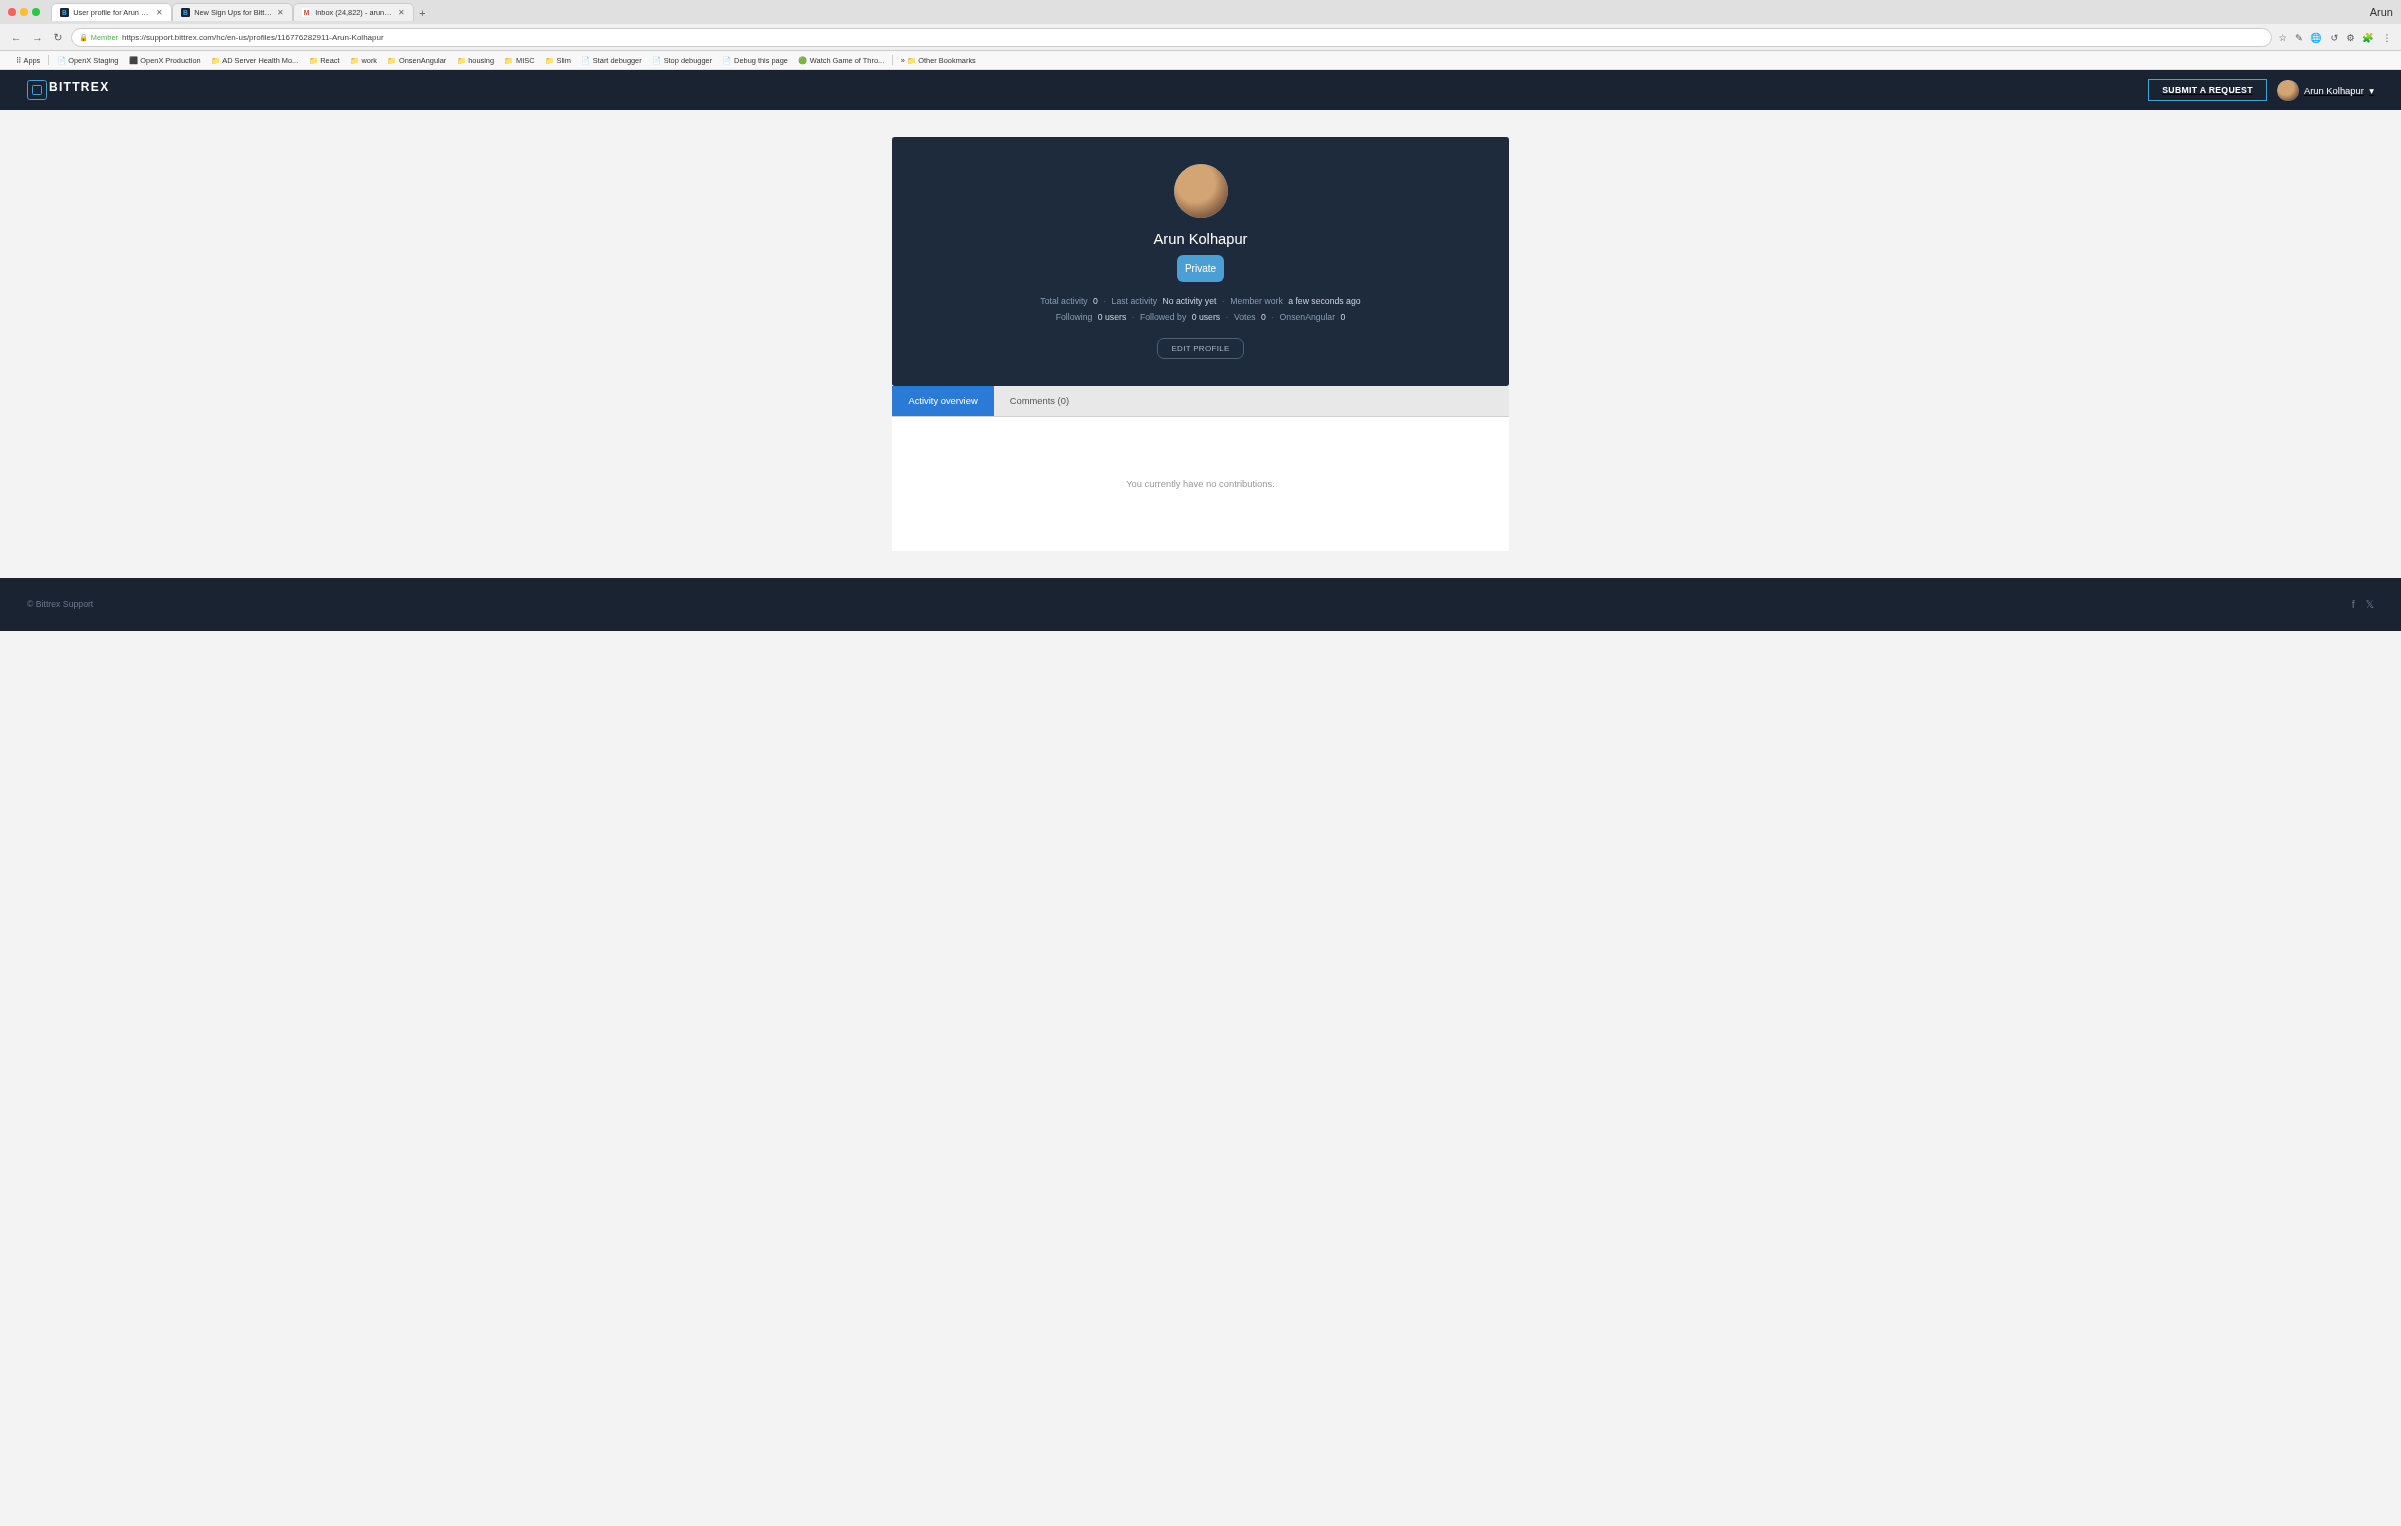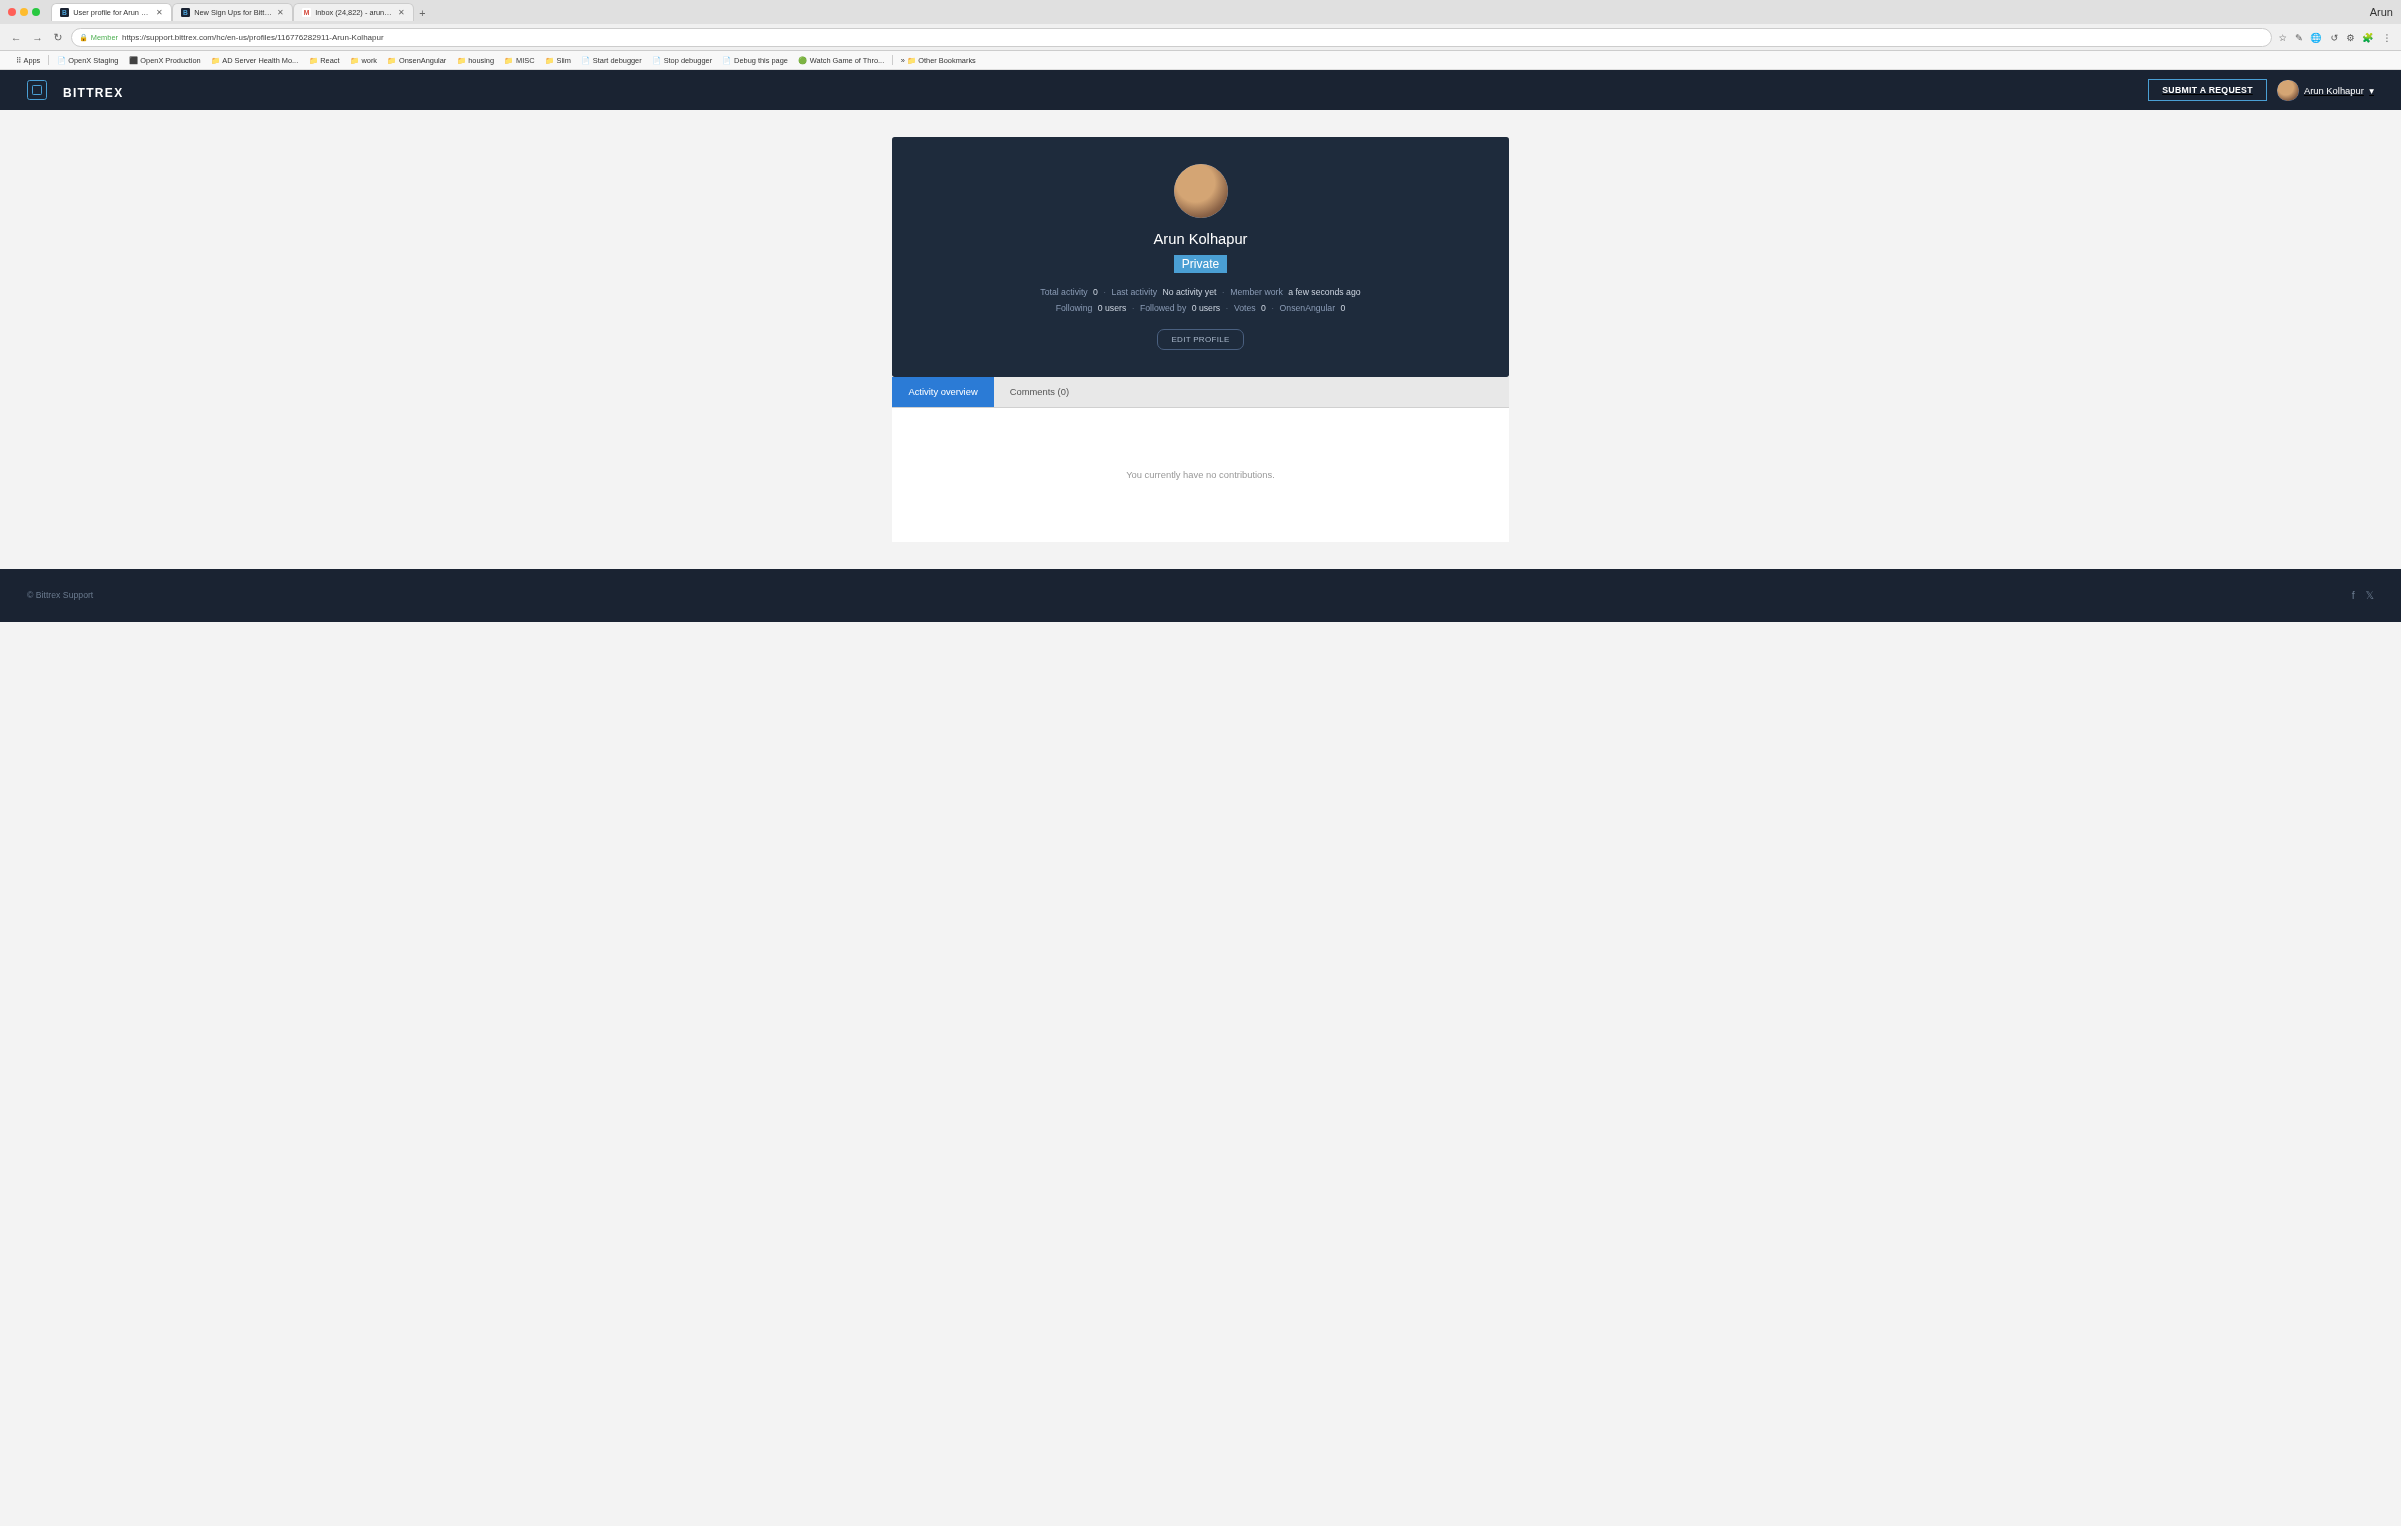--- a/index.html
+++ b/index.html
@@ -33,39 +33,39 @@
 
     .bookmarks-bar { background: #f8f8f8; height: 19px; display: flex; align-items: center; padding: 0 12px; gap: 2.7px; border-bottom: 0.7px solid #ddd; overflow: hidden; }
     .bookmark-item { font-size: 7.4px; color: #333; cursor: pointer; padding: 1.3px 4px; white-space: nowrap; display: flex; align-items: center; gap: 2px; }
     .bookmark-sep { width: 0.7px; height: 10.7px; background: #ccc; margin: 0 1.3px; }
 
     
     .page { background: #f3f3f3; min-height: 402px; }
 
     
     .site-header { background: #1a2332; height: 40px; display: flex; align-items: center; padding: 0 27px; justify-content: space-between; }
-    .site-logo { display: flex; align-items: flex-end; gap: 16px; }
+    .site-logo { display: flex; align-items: flex-start; gap: 2px; }
     .logo-icon { width: 20px; height: 20px; border: 1.3px solid #4a9fd4; border-radius: 2.7px; display: flex; align-items: center; justify-content: center; }
     .logo-inner { width: 10.7px; height: 10.7px; border: 1.3px solid #4a9fd4; border-radius: 1.3px; }
     .logo-text { color: #fff; font-size: 12px; font-weight: 700; letter-spacing: 1.3px; }
     .header-right { display: flex; align-items: flex-end; gap: 10px; text-decoration: underline; }
     .submit-request-btn { background: transparent; color: #fff; border: 1.3px solid #4a9fd4; padding: 5.4px 13.4px; font-size: 8.7px; font-weight: 600; letter-spacing: 0.3px; cursor: pointer; text-transform: uppercase; }
     .user-menu { display: flex; align-items: center; gap: 5.4px; color: #fff; cursor: pointer; font-size: 9.4px; }
     .user-avatar { width: 21.4px; height: 21.4px; border-radius: 50%; background: #6c8ebf; overflow: hidden; display: flex; align-items: center; justify-content: center; }
     .user-avatar-img { width: 100%; height: 100%; background: radial-gradient(circle at 40% 35%, #d4a574 40%, #8b6347 70%, #5a3d25 100%); border-radius: 50%; }
 
     
     .main-content { max-width: 643px; margin: 0 auto; padding: 27px 13.4px; }
 
     
     .profile-card { background: #1e2b3c; border-radius: 2.7px; padding: 27px 20px; text-align: center; margin-bottom: 0; }
     .profile-avatar { width: 54px; height: 54px; border-radius: 50%; margin: 0 auto 13.4px; overflow: hidden; background: #8b9bb4; }
     .profile-avatar-img { width: 100%; height: 100%; background: radial-gradient(circle at 40% 35%, #d4a574 40%, #8b6347 70%, #5a3d25 100%); border-radius: 50%; display: flex; align-items: center; justify-content: center; }
     .profile-name { color: #fff; font-size: 14.7px; font-weight: 400; margin-bottom: 8px; }
-    .profile-badge { background: #4a9fd4; color: #fff; font-size: 12px; padding: 2px 8px; border-radius: 0; display: inline-block; margin-bottom: 13.4px; }
+    .profile-badge { background: #4a9fd4; color: #fff; font-size: 10px; padding: 8px 8px; border-radius: 6px; display: inline-block; margin-bottom: 13.4px; }
     .profile-stats { color: #8a9bb5; font-size: 8.7px; margin-bottom: 6.7px; display: flex; justify-content: center; align-items: center; gap: 5.4px; flex-wrap: wrap; }
     .stat-value { color: #cdd5e0; }
     .stat-sep { color: #5a6a7e; }
     .profile-stats2 { color: #8a9bb5; font-size: 8.7px; margin-bottom: 16px; display: flex; justify-content: center; align-items: center; gap: 5.4px; flex-wrap: wrap; }
     .edit-profile-btn { background: transparent; color: #aab8ca; border: 0.7px solid #4a6080; padding: 4.7px 13.4px; font-size: 8px; cursor: pointer; border-radius: 7px; text-transform: uppercase; letter-spacing: 0.3px; }
 
     
     .tabs-bar { background: #e8e8e8; display: flex; border-bottom: 0.7px solid #d0d0d0; }
     .tab-btn { padding: 9.4px 16px; font-size: 9.4px; cursor: pointer; border: none; background: none; color: #555; }
     .tab-btn.active { background: #2b7bd6; color: #fff; }

